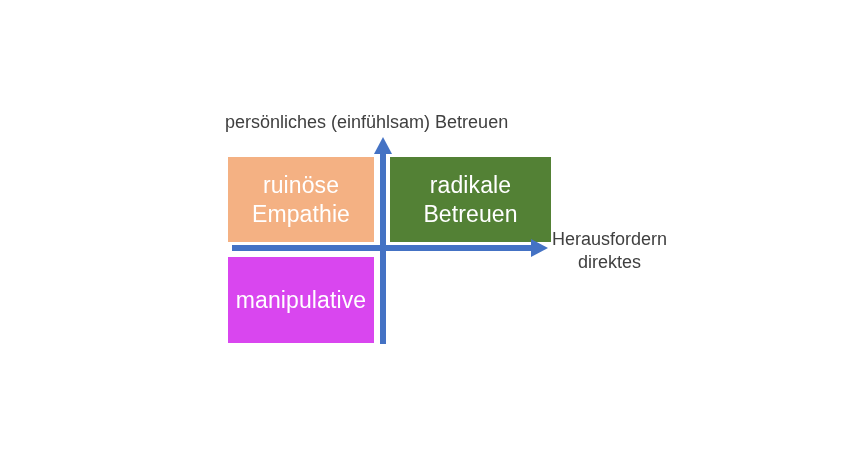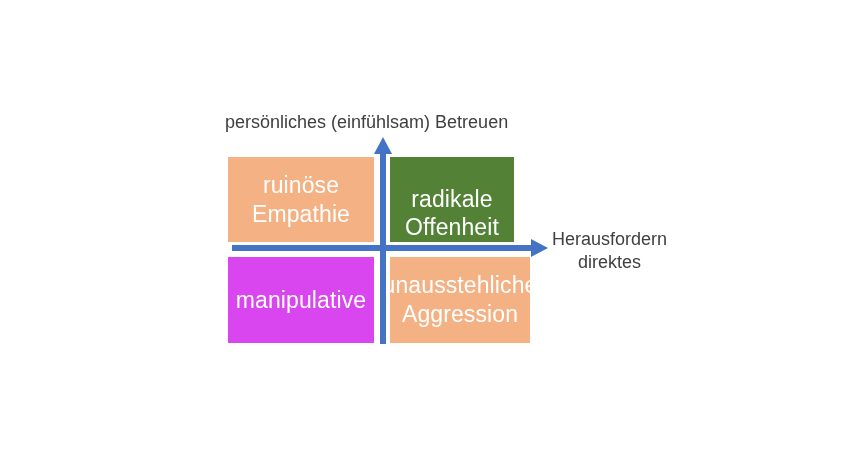--- a/index.html
+++ b/index.html
@@ -36,21 +36,21 @@
     box-sizing: border-box;
   }
   .quadrant .line { display: block; white-space: nowrap; }
 
   #q-top-left {
     left: 228px;  top: 157px;
     width: 146px; height: 85px;
   }
   #q-top-right {
     left: 390px;  top: 157px;
-    width: 124px; height: 85px; justify-content: flex-end;
+    width: 161px; height: 85px;
   }
   #q-bottom-left {
     left: 228px;  top: 257px;
     width: 146px; height: 86px;
   }
   #q-bottom-right {
     left: 390px;  top: 257px;
     width: 140px; height: 86px;
   }
 
@@ -119,31 +119,27 @@
 
   <div class="axis-label" id="label-vertical-axis">persönliches (einfühlsam) Betreuen</div>
 
   <div class="quadrant" id="q-top-left" style="background: rgb(244, 177, 131); color: rgb(255, 255, 255);">
     <span class="line">ruinöse</span>
     <span class="line">Empathie</span>
   </div>
 
   <div class="quadrant" id="q-top-right" style="background: rgb(83, 129, 53); color: rgb(255, 255, 255);">
     <span class="line">radikale</span>
-    <span class="line">Offenheit</span>
+    <span class="line">Betreuen</span>
   </div>
 
   <div class="quadrant" id="q-bottom-left" style="background: #d946ef; color: rgb(255, 255, 255);">
     <span class="line">manipulative</span>
   </div>
 
-  <div class="quadrant" id="q-bottom-right" style="background: rgb(244, 177, 131); color: rgb(255, 255, 255);">
-    <span class="line">unausstehliche</span>
-    <span class="line">Aggression</span>
-  </div>
 
   <div class="axis-line" id="axis-vertical-line" style="background: rgb(68, 114, 196);"></div>
   <div class="arrow-head" id="axis-vertical-arrowhead" style="border-bottom-color: rgb(68, 114, 196);"></div>
 
   <div class="axis-line" id="axis-horizontal-line" style="background: rgb(68, 114, 196);"></div>
   <div class="arrow-head" id="axis-horizontal-arrowhead" style="border-left-color: rgb(68, 114, 196);"></div>
 
   <div class="axis-label" id="label-horizontal-axis">
     <span class="line">Herausfordern</span>
     <span class="line first">direktes</span>

